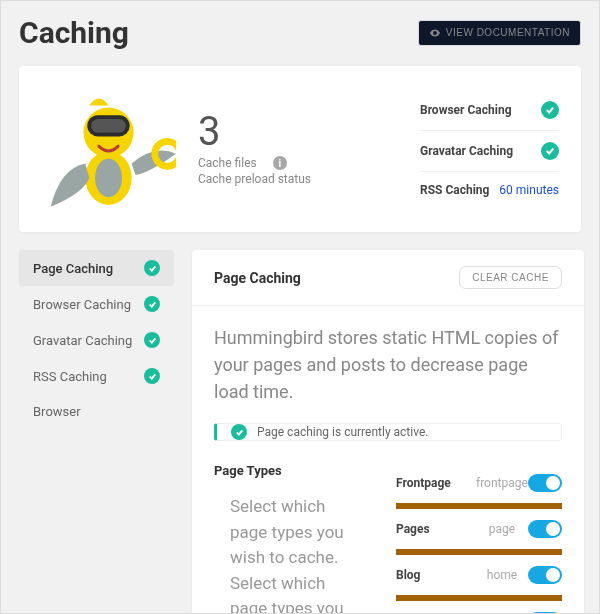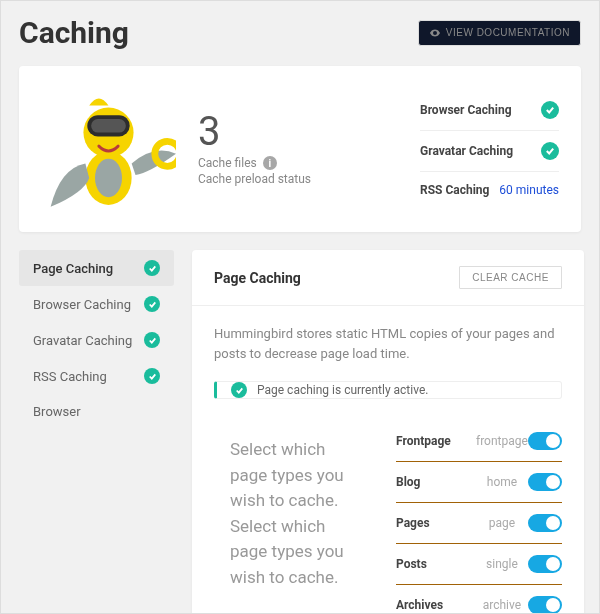--- a/index.html
+++ b/index.html
@@ -6,51 +6,51 @@
 *{box-sizing:border-box}
 .page{width:600px;height:614px;overflow:hidden;border:1px solid #ddd;position:relative}
 .header{display:flex;justify-content:space-between;align-items:center;padding:14px 18px 8px}
 .header h1{font-size:30px;font-weight:700;margin:0;color:#333}
 .doc-btn{background:#0f172a;border:1px solid #ddd;border-radius:3px;padding:6px 10px;font-size:10px;letter-spacing:.5px;color:#888;cursor:pointer;display:flex;align-items:flex-start;gap:5px}
 .doc-btn svg{width:12px;height:12px;fill:#888}
 .top-card{background:#fff;margin:8px 18px 18px;border-radius:4px;box-shadow:0 1px 3px rgba(0,0,0,.06);display:flex;padding:18px 22px;gap:22px;align-items:center}
 .mascot{width:135px;height:130px;flex:0 0 auto}
 .stats{flex:0 0 200px}
 .stats .big{font-size:40px;font-weight:400;color:#555;line-height:1}
-.stats .lbl{font-size:12px;color:#888;margin-top:4px;display:flex;align-items:center;gap:6px}
+.stats .lbl{font-size:12px;color:#888;margin-top:4px;display:flex;align-items:center;gap:16px}
 .info-ico{width:14px;height:14px;border-radius:50%;background:#a7a7a7;color:#fff;display:inline-flex;align-items:center;justify-content:center;font-size:10px;font-weight:bold}
 .stats .active{font-size:15px;font-weight:700;color:#333;margin-top:18px}
 .stats .sub{font-size:12px;color:#888;margin-top:2px}
 .status-col{flex:1;border-left:0}
 .status-row{display:flex;justify-content:space-between;align-items:center;padding:11px 0;border-bottom:1px solid #eee}
 .status-row:last-child{border-bottom:0}
 .status-row .k{font-size:12px;font-weight:700;color:#444}
 .status-row .v{font-size:12px;color:#1d4ed8}
 .check{width:18px;height:18px;border-radius:50%;background:#1abc9c;display:flex;align-items:center;justify-content:center}
 .check svg{width:10px;height:8px;stroke:#fff;stroke-width:2.5;fill:none}
 .check-sm{width:16px;height:16px}
 .check-sm svg{width:9px;height:7px}
 .body{display:flex;gap:18px;padding:0 18px 0}
 .sidebar{width:155px;flex:0 0 auto}
 .side-item{display:flex;justify-content:space-between;align-items:center;padding:10px 14px;font-size:13px;color:#666;border-radius:3px;cursor:pointer}
 .side-item.active{background:#e6e6e6;color:#333;font-weight:500}
 .main{flex:1;background:#fff;border-radius:4px;box-shadow:0 1px 3px rgba(0,0,0,.06);min-height:500px}
 .main-head{display:flex;justify-content:space-between;align-items:center;padding:16px 22px;border-bottom:1px solid #eee}
 .main-head h2{margin:0;font-size:14px;font-weight:700;color:#333}
-.clear-btn{background:#fff;border:1px solid #ddd;border-radius:1px;padding:5px 12px;font-size:10px;letter-spacing:.5px;color:#888;cursor:pointer}
+.clear-btn{background:#fff;border:1px solid #ddd;border-radius:7px;padding:5px 12px;font-size:10px;letter-spacing:.5px;color:#888;cursor:pointer}
 .main-body{padding:18px 22px}
-.desc{font-size:13px;color:#888;margin-bottom:18px;line-height:1.5}
+.desc{font-size:18px;color:#888;margin-bottom:18px;line-height:1.5}
 .notice{border:1px solid #eee;border-left:3px solid #1abc9c;border-radius:3px;padding:0 14px;display:flex;align-items:center;gap:10px;margin-bottom:22px}
 .notice .txt{font-size:12px;color:#666}
 .types{display:flex;gap:22px}
 .types-left{width:160px;flex:0 0 auto}
 .types-left h3{margin:0 0 4px;font-size:13px;font-weight:700;color:#333}
 .types-left p{margin:16px;font-size:17px;color:#999;line-height:1.5}
 .types-right{flex:1}
-.type-row{display:flex;align-items:center;justify-content:space-between;padding:11px 0;border-bottom:1px solid #a16207}
+.type-row{display:flex;align-items:center;justify-content:space-between;padding:11px 0;border-bottom:6px solid #a16207}
 .type-row .name{font-size:12px;font-weight:700;color:#444;width:80px}
 .type-row .slug{font-size:12px;color:#aaa;flex:1;text-align:center}
 .toggle{width:34px;height:18px;border-radius:10px;background:#17a8e3;position:relative;flex:0 0 auto}
 .toggle::after{content:"";position:absolute;right:2px;top:2px;width:14px;height:14px;border-radius:50%;background:#fff}
 </style>
 </head>
 <body>
 
 <div class="page">
   <div class="header">
@@ -157,39 +157,40 @@
         <div class="notice">
           <span class="check check-sm">
               <svg viewBox="0 0 12 10">
                 <polyline points="2,5 5,8 10,2"></polyline>
               </svg>
             </span>
           <span class="txt">Page caching is currently active.</span>
         </div>
         <div class="types">
           <div class="types-left">
+            <h3>Page Types</h3>
             <p>Select which page types you wish to cache. Select which page types you wish to cache.</p>
           </div>
           <div class="types-right">
             <div class="type-row">
                 <span class="name">Frontpage</span>
                 <span class="slug">frontpage</span>
                 <span class="toggle"></span>
               </div>
             <div class="type-row">
+                <span class="name">Pages</span>
+                <span class="slug">page</span>
+                <span class="toggle"></span>
+              </div>
+            <div class="type-row">
                 <span class="name">Blog</span>
                 <span class="slug">home</span>
                 <span class="toggle"></span>
               </div>
             <div class="type-row">
-                <span class="name">Pages</span>
-                <span class="slug">page</span>
-                <span class="toggle"></span>
-              </div>
-            <div class="type-row">
                 <span class="name">Posts</span>
                 <span class="slug">single</span>
                 <span class="toggle"></span>
               </div>
             <div class="type-row">
                 <span class="name">Archives</span>
                 <span class="slug">archive</span>
                 <span class="toggle"></span>
               </div>
 

